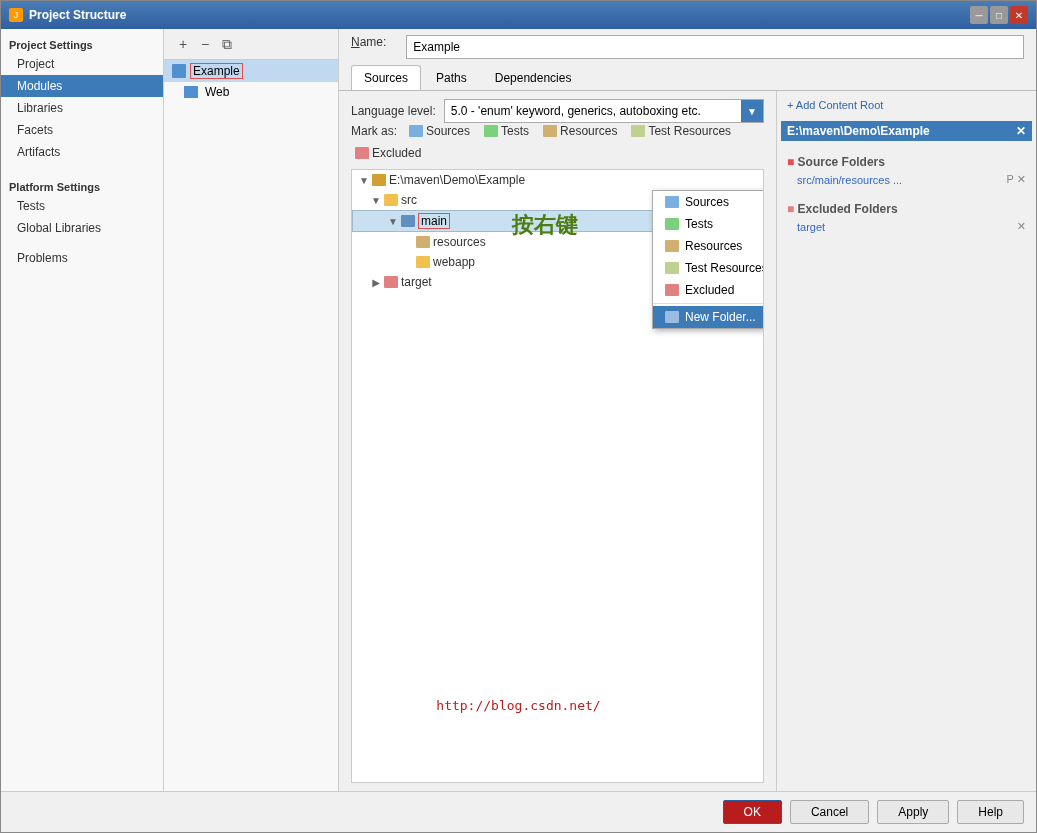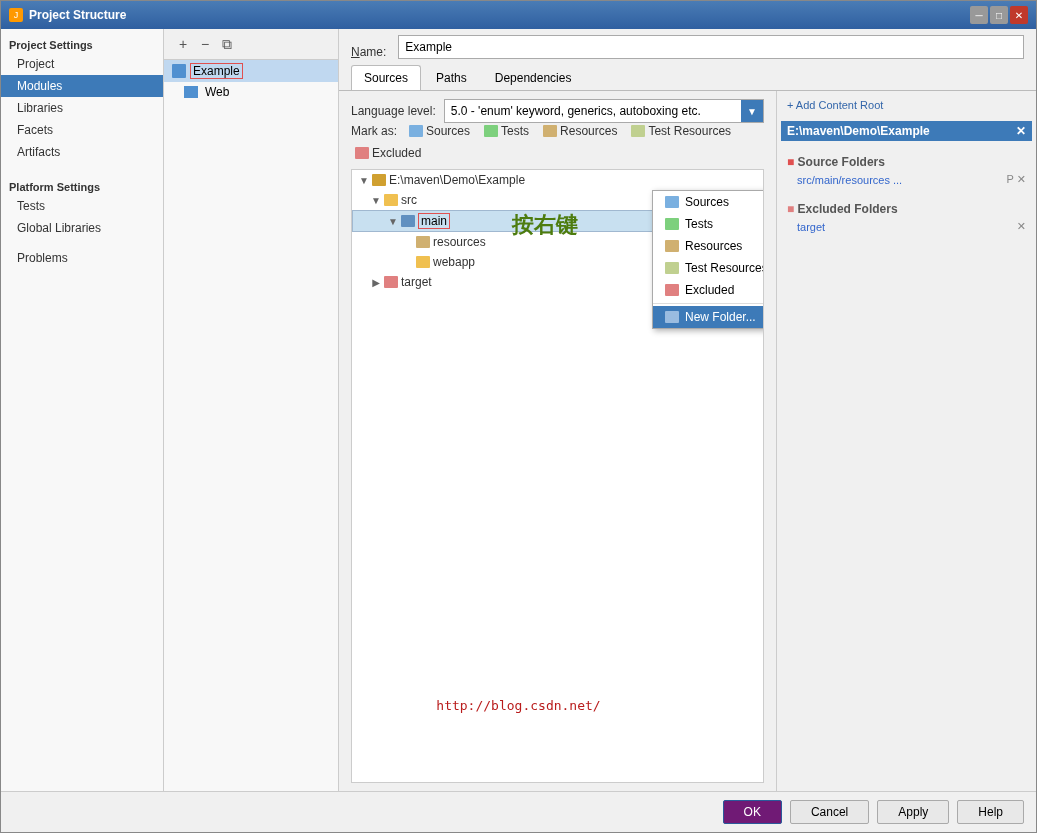--- a/index.html
+++ b/index.html
@@ -22,21 +22,21 @@
     .sidebar-item { padding: 4px 8px 4px 16px; cursor: pointer; color: #333; font-size: 12px; }
     .sidebar-item.active { background: #3d7ab8; color: white; }
     .sidebar-divider { height: 8px; }
     .platform-title { font-weight: bold; color: #333; padding: 6px 8px 2px 8px; font-size: 11px; margin-top: 4px; }
 
     
     .module-toolbar { display: flex; align-items: center; padding: 4px 8px; border-bottom: 1px solid #ccc; background: #f0f0f0; }
     .toolbar-btn { width: 22px; height: 22px; display: flex; align-items: center; justify-content: center; cursor: pointer; background: none; border: none; font-size: 14px; color: #555; }
 
     
-    .name-bar { display: flex; align-items: flex-end; padding: 6px 12px; gap: 12px; }
+    .name-bar { display: flex; align-items: flex-start; padding: 6px 12px; gap: 20px; }
     .name-label { font-size: 12px; color: #333; }
     .name-label span { text-decoration: underline; }
     .name-input { flex: 1; border: 1px solid #aaa; padding: 2px 6px; font-size: 12px; height: 24px; background: white; }
 
     
     .tabs { display: flex; padding: 0 12px; border-bottom: 1px solid #bbb; background: #f0f0f0; }
     .tab { padding: 5px 12px; cursor: pointer; font-size: 12px; border: 1px solid transparent; border-bottom: none; margin-right: 2px; border-radius: 3px 3px 0 0; }
     .tab.active { background: white; border-color: #bbb; border-bottom-color: white; }
 
     
@@ -77,21 +77,21 @@
 
     
     .watermark { position: absolute; bottom: 120px; left: 50%; transform: translateX(-50%); font-size: 13px; color: #b91c1c; font-family: monospace; pointer-events: none; }
 
     
     .chinese-text { position: absolute; left: 490px; top: 220px; font-size: 22px; color: #4d7c0f; font-weight: bold; pointer-events: none; z-index: 50; }
 
     
     .bottom-bar { display: flex; justify-content: flex-end; padding: 8px 12px; gap: 8px; border-top: 1px solid #ccc; background: #f0f0f0; }
     .btn { padding: 4px 20px; font-size: 12px; cursor: pointer; border: 1px solid #aaa; background: #e8e8e8; border-radius: 2px; }
-    .btn.primary { background: #701a75; color: white; border-color: #2a5a9a; }
+    .btn.primary { background: #b91c1c; color: white; border-color: #2a5a9a; }
 
     
     .module-list { flex: 1; overflow-y: auto; }
     .module-list-item { display: flex; align-items: center; padding: 3px 8px; cursor: pointer; gap: 4px; }
     .module-list-item.selected { background: #c0d8f0; }
     .module-icon { width: 14px; height: 14px; background: #5090d0; display: inline-block; border-radius: 1px; flex-shrink: 0; }
 
     .add-content-root { font-size: 11px; color: #3366aa; padding: 4px 6px; cursor: pointer; display: flex; align-items: center; gap: 3px; text-align: right; }
     .section-label { font-size: 11px; font-weight: bold; color: #555; padding: 4px 6px 2px 6px; }
 

